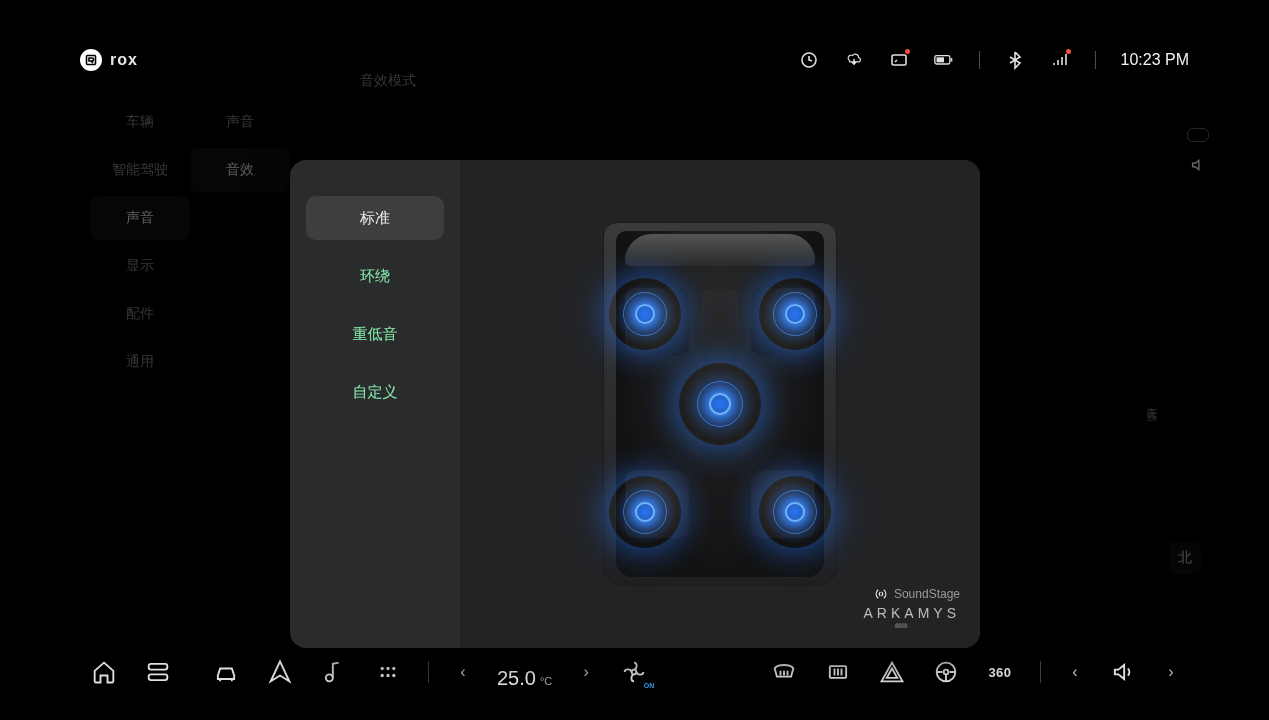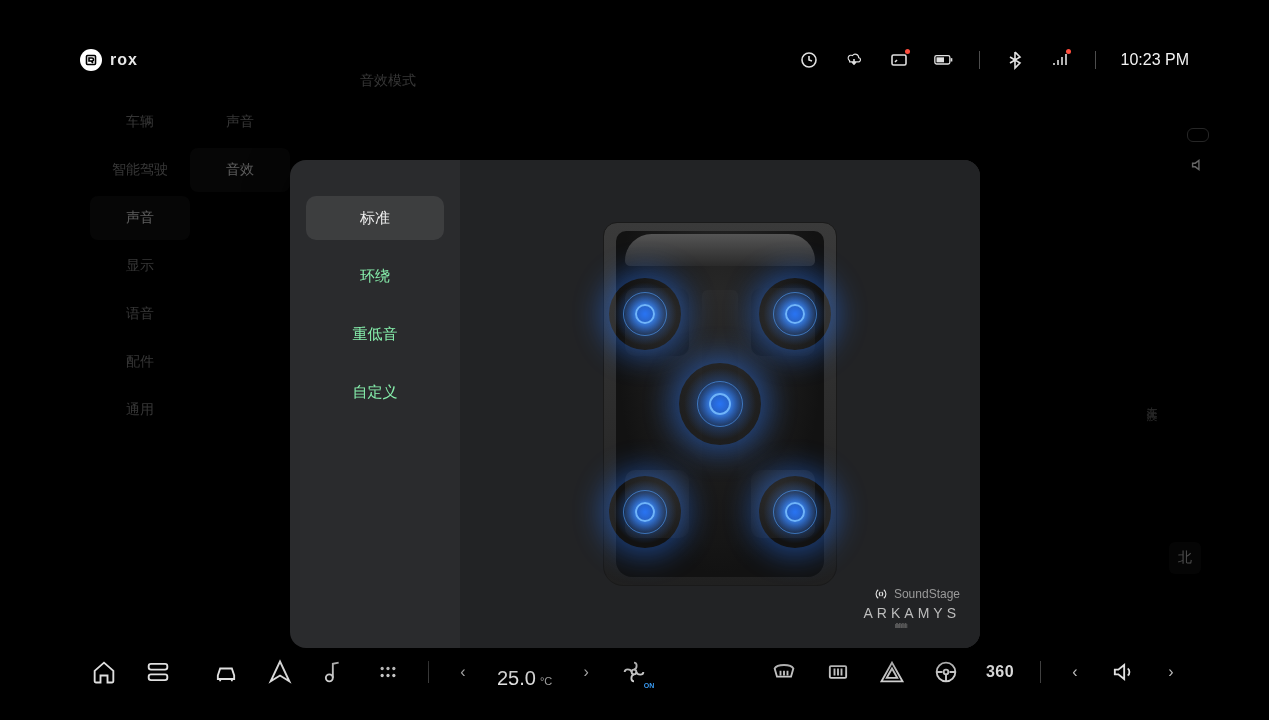--- a/index.html
+++ b/index.html
@@ -169,21 +169,21 @@
     z-index:5;
   }
   .dock .ico { width:28px; height:28px; display:flex; align-items:center; justify-content:center; color:#dcdcdc; cursor:pointer; position:relative;}
   .dock .vsep{ width:1px; height:22px; background:rgba(255,255,255,.25);}
   .dock .temp { display:flex; align-items:baseline; gap:4px; color:#eee; font-size:20px;margin-top:12px;}
   .dock .temp .unit{ font-size:11px; color:#aaa;}
   .dock .chev{ font-size:16px; color:#bbb; cursor:pointer; width:16px; text-align:center;}
   .dock .spacer{ flex:1 }
   .fan-on::after{ content:""; position:absolute; bottom:-6px; font-size:7px; color:#3da3ff;}
   .fan-on .sub{ position:absolute; bottom:-3px; right:-6px; font-size:7px; color:#3da3ff; font-weight:700;}
-  .n360{ font-size:16px; font-weight:600; letter-spacing:.5px;}
+  .n360{ font-size:13px; font-weight:600; letter-spacing:.5px;}
   svg{ stroke:#e0e0e0; stroke-width:1.6; fill:none; }
   .statusbar svg{ stroke:#e0e0e0; }
 </style>
 </head>
 <body>
 
 <div class="device">
 
   <div class="statusbar">
     <div class="logo-badge">
@@ -235,21 +235,20 @@
     </div>
   </div>
 
   <div class="bg">
     <div class="bg-header">音效模式</div>
     <div class="bg-col c1">
         <div class="bg-item">车辆</div>
         <div class="bg-item">智能驾驶</div>
         <div class="bg-item active">声音</div>
         <div class="bg-item">显示</div>
-        <div class="bg-item">语音</div>
         <div class="bg-item">配件</div>
         <div class="bg-item">通用</div>
       </div>
     <div class="bg-col c2">
         <div class="bg-item">声音</div>
         <div class="bg-item active">音效</div>
       </div>
     <div class="bg-side">
       <div class="pill"></div>
       <svg class="spk" viewBox="0 0 20 20">

